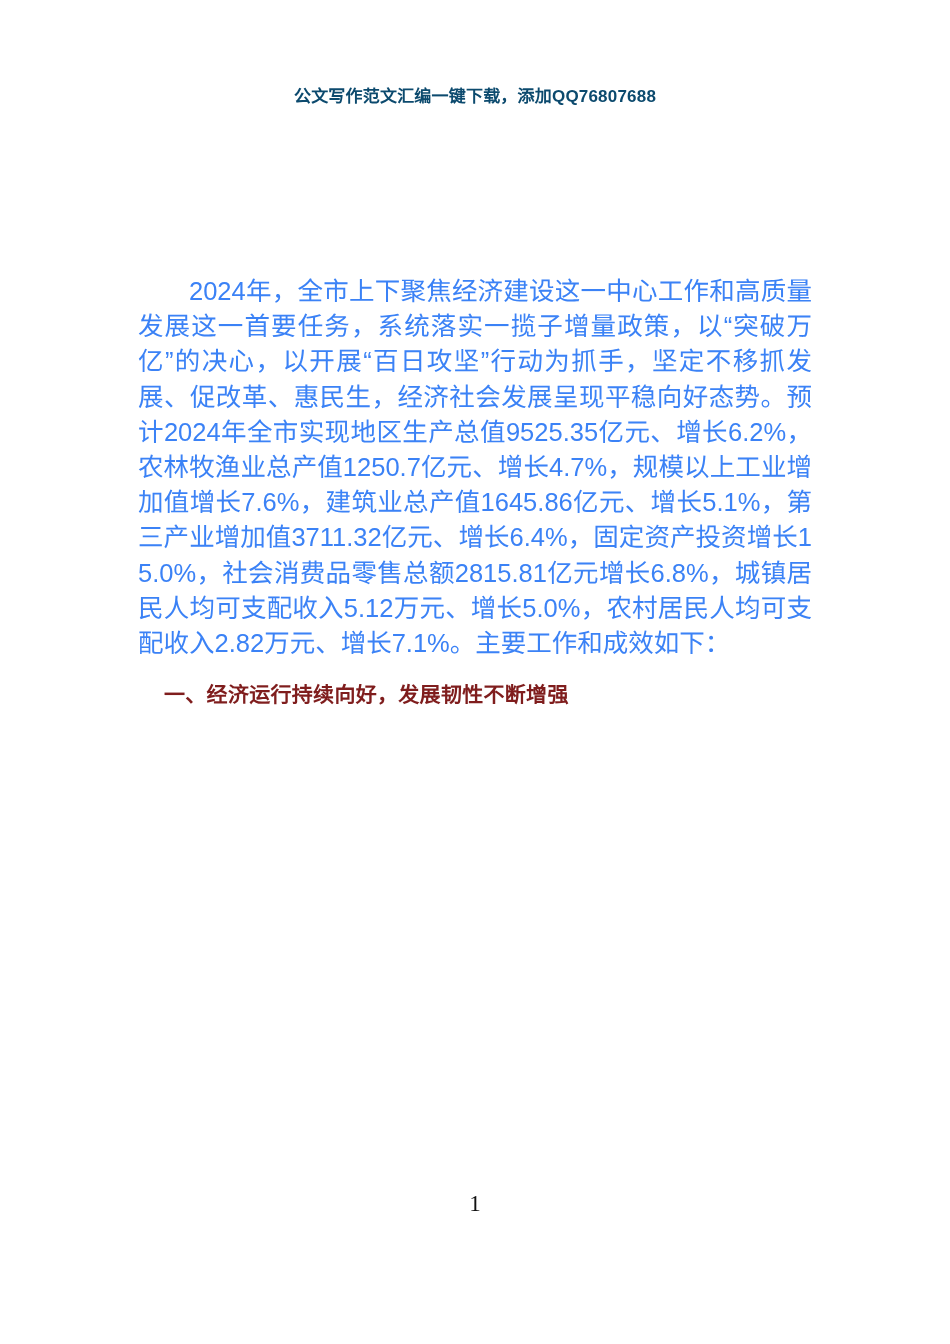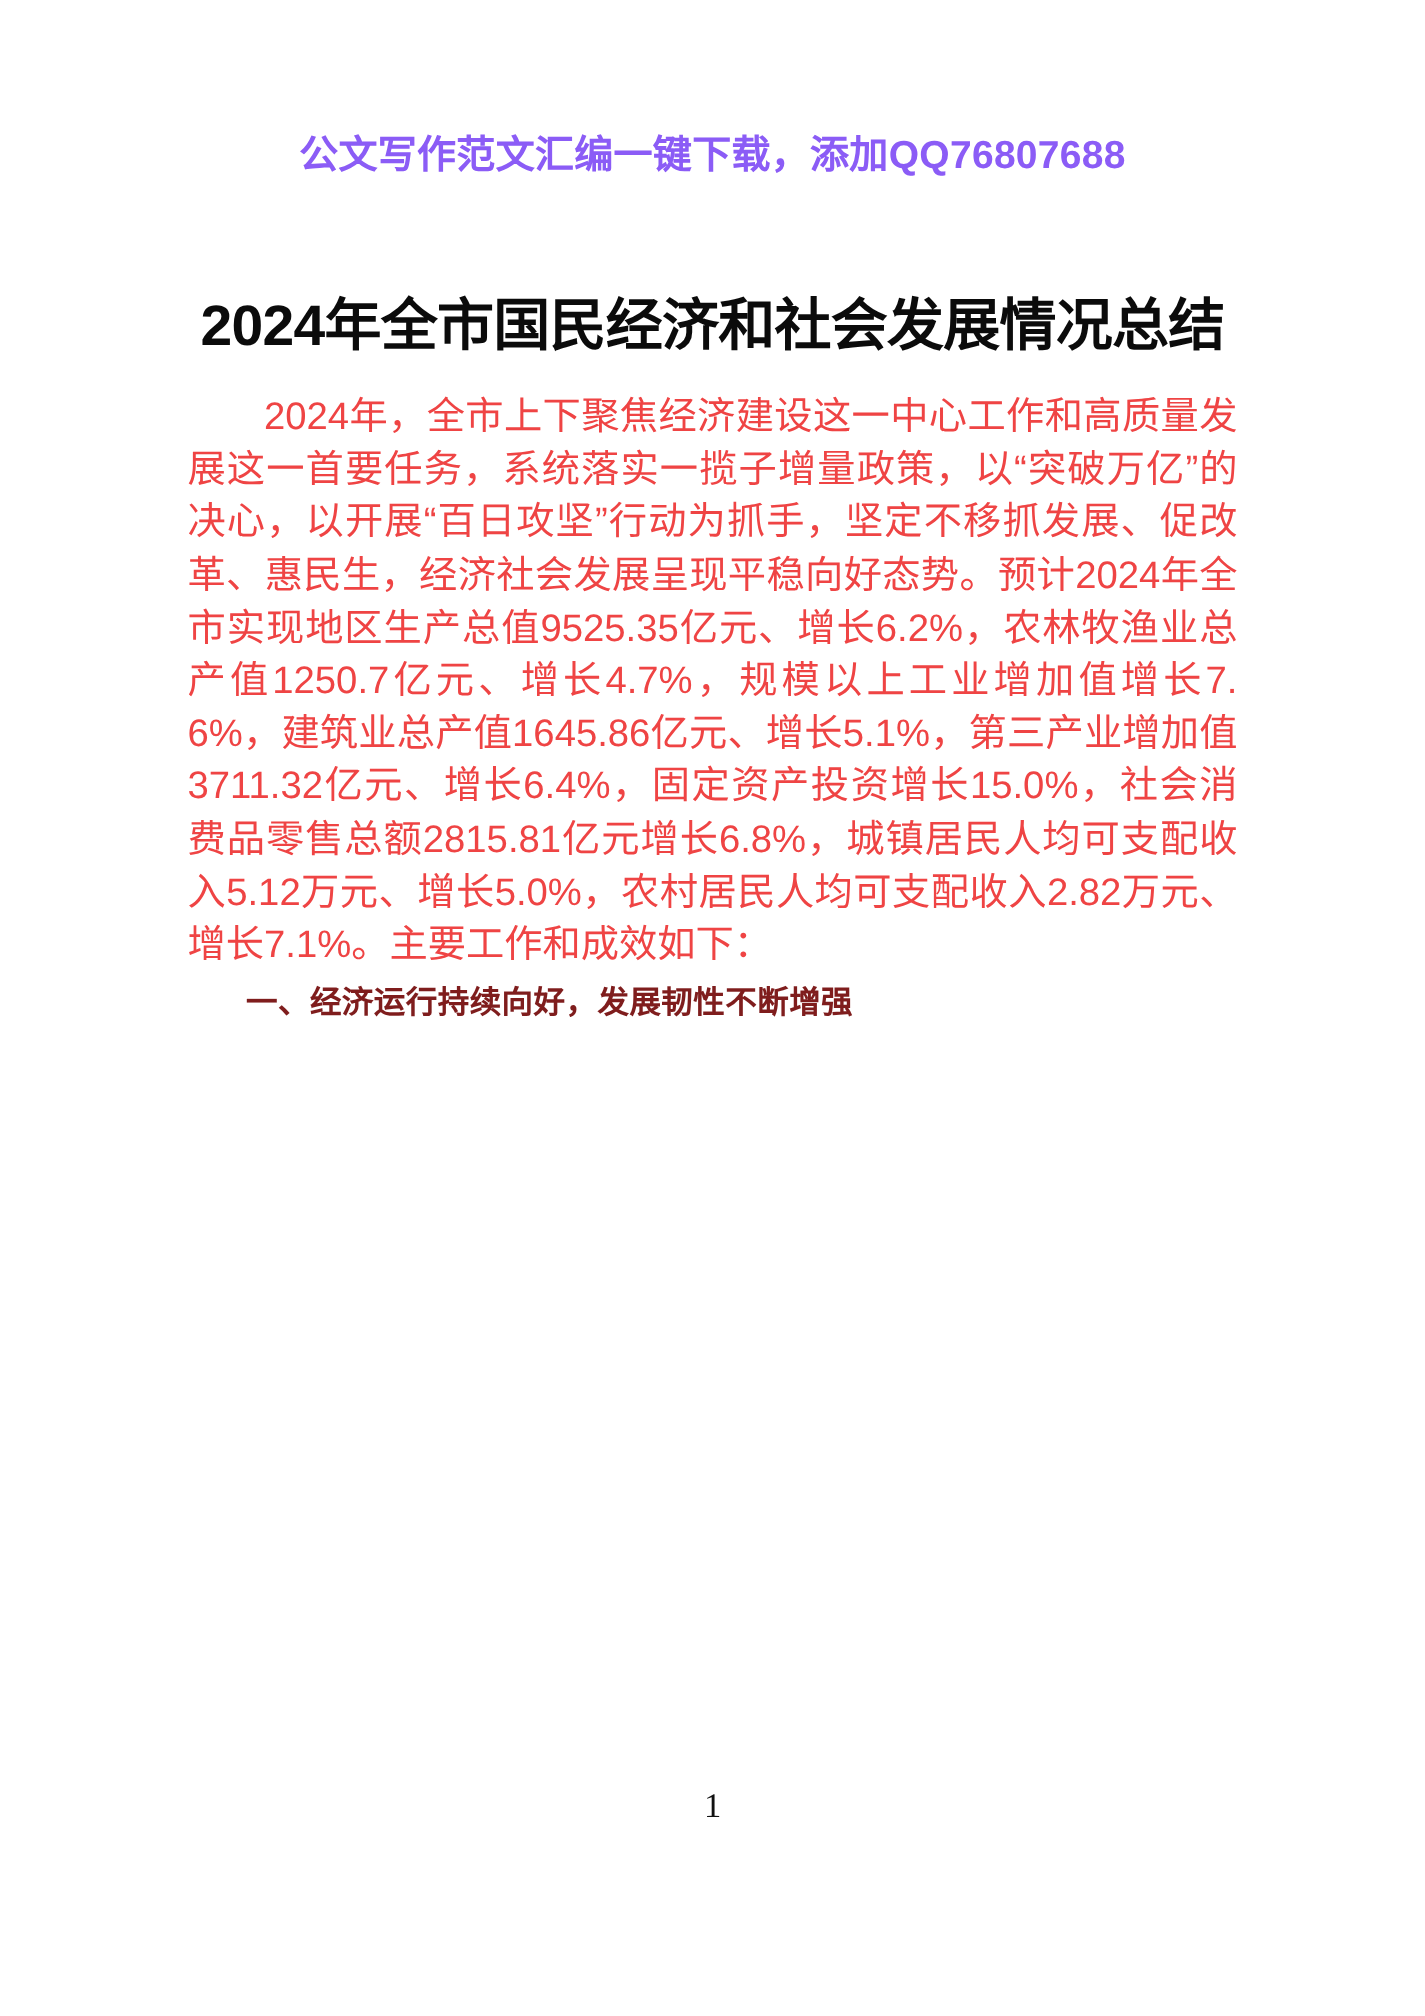--- a/index.html
+++ b/index.html
@@ -24,23 +24,23 @@
     box-sizing: border-box;
   }
 
   
   .promo-header {
     position: absolute;
     top: 82px;
     left: 0;
     width: 950px;
     text-align: center;
-    color: #8b5cf6;
+    color: #0c4a6e;
     font-family: "Liberation Sans", "DejaVu Sans", sans-serif;
-    font-size: 26px;
+    font-size: 17px;
     font-weight: 700;
     letter-spacing: 0.2px;
     white-space: nowrap;
   }
 
   
   .doc-title {
     position: absolute;
     top: 170px;
     left: 0;
@@ -57,25 +57,25 @@
 
   
   .body-block {
     position: absolute;
     top: 258px;
     left: 122px;
     width: 706px;
   }
 
   .para {
-    color: #ef4444;
+    color: #3b82f6;
     font-family: "Liberation Sans", "DejaVu Sans", sans-serif;
     font-size: 25.5px;
     line-height: 35.2px;
-    margin: 3px;
+    margin: 16px;
     text-align: justify;
     text-justify: inter-character;
     text-indent: 2em;
     letter-spacing: 0px;
     word-break: break-all;
   }
 
   .para.lead {
     text-indent: 2em;
   }
@@ -111,21 +111,20 @@
     line-height: 1;
   }
 </style>
 </head>
 <body>
 
 <div class="page">
 
   <div class="promo-header">公文写作范文汇编一键下载，添加QQ76807688</div>
 
-  <h1 class="doc-title">2024年全市国民经济和社会发展情况总结</h1>
 
   <div class="body-block">
 
     <p class="para lead">2024年，全市上下聚焦经济建设这一中心工作和高质量发展这一首要任务，系统落实一揽子增量政策，以“突破万亿”的决心，以开展“百日攻坚”行动为抓手，坚定不移抓发展、促改革、惠民生，经济社会发展呈现平稳向好态势。预计2024年全市实现地区生产总值9525.35亿元、增长6.2%，农林牧渔业总产值1250.7亿元、增长4.7%，规模以上工业增加值增长7.6%，建筑业总产值1645.86亿元、增长5.1%，第三产业增加值3711.32亿元、增长6.4%，固定资产投资增长15.0%，社会消费品零售总额2815.81亿元增长6.8%，城镇居民人均可支配收入5.12万元、增长5.0%，农村居民人均可支配收入2.82万元、增长7.1%。主要工作和成效如下：</p>
 
     <p class="heading-l1">一、经济运行持续向好，发展韧性不断增强</p>
 
 
 
   </div>

